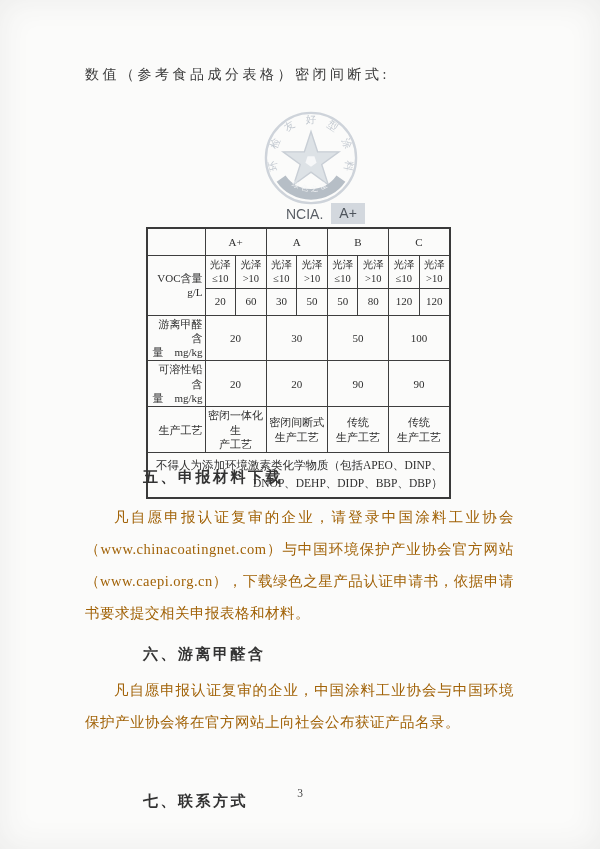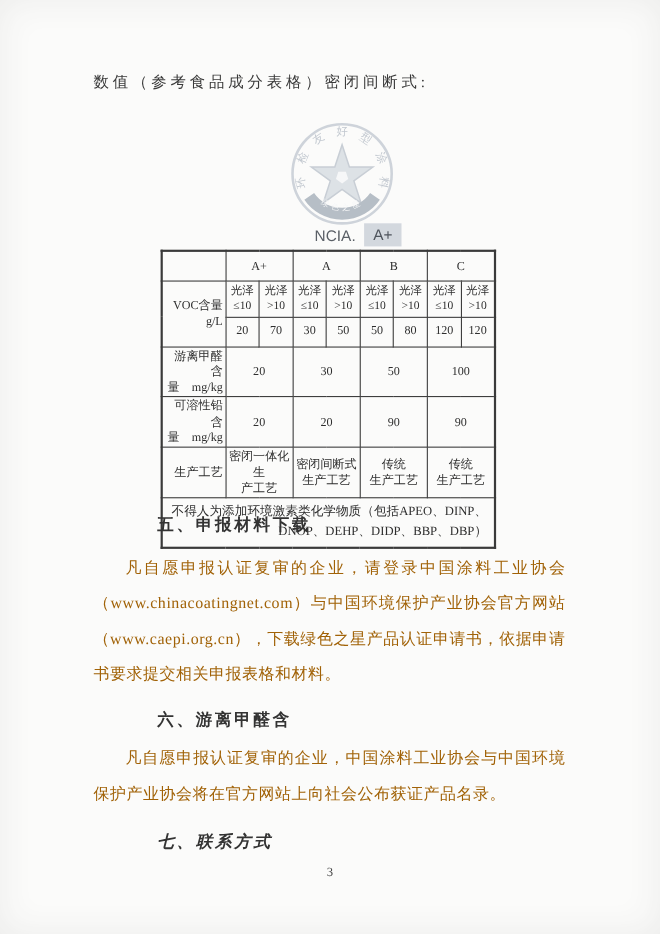--- a/index.html
+++ b/index.html
@@ -30,21 +30,21 @@
   .spec-table tr.r2 td.sub { font-size:10.5px; }
   .spec-table tr.r3 { height:27px; }
   .spec-table tr.r4 { height:29px; }
   .spec-table tr.r5 { height:30px; }
   .spec-table tr.r6 { height:30px; }
   .spec-table td.note { text-align:right; padding:4px 6px; line-height:1.55; font-size:11.5px; height:34px; white-space:normal; }
 
   .sec-title { position:absolute; left:111px; font-weight:bold; font-size:15px; letter-spacing:2.5px; color:#333; white-space:nowrap;margin-left:32px; }
   .sec-title.t5 { top:468px; }
   .sec-title.t6 { top:645px; }
-  .sec-title.t7 { top:756px;font-style:italic; }
+  .sec-title.t7 { top:792px; }
 
   .sec-body { position:absolute; left:85px; width:429px; font-size:14.5px; line-height:32px;
               text-align:justify; text-indent:2em; letter-spacing:.5px; color:#a16207; }
   .sec-body.b5 { top:501px; }
   .sec-body.b6 { top:674px; }
 
   .page-number { position:absolute; top:787px; left:0; width:600px; text-align:center; font-size:11.5px; color:#444; }
 </style>
 </head>
 <body>
@@ -115,21 +115,21 @@
 ≤10</td>
       <td class="sub">光泽
 &gt;10</td>
       <td class="sub">光泽
 ≤10</td>
       <td class="sub">光泽
 &gt;10</td>
     </tr>
     <tr class="r3">
       <td>20</td>
-      <td>70</td>
+      <td>60</td>
       <td>30</td>
       <td>50</td>
       <td>50</td>
       <td>80</td>
       <td>120</td>
       <td>120</td>
     </tr>
     <tr class="r4">
       <td class="lbl">游离甲醛含
 量　mg/kg</td>

